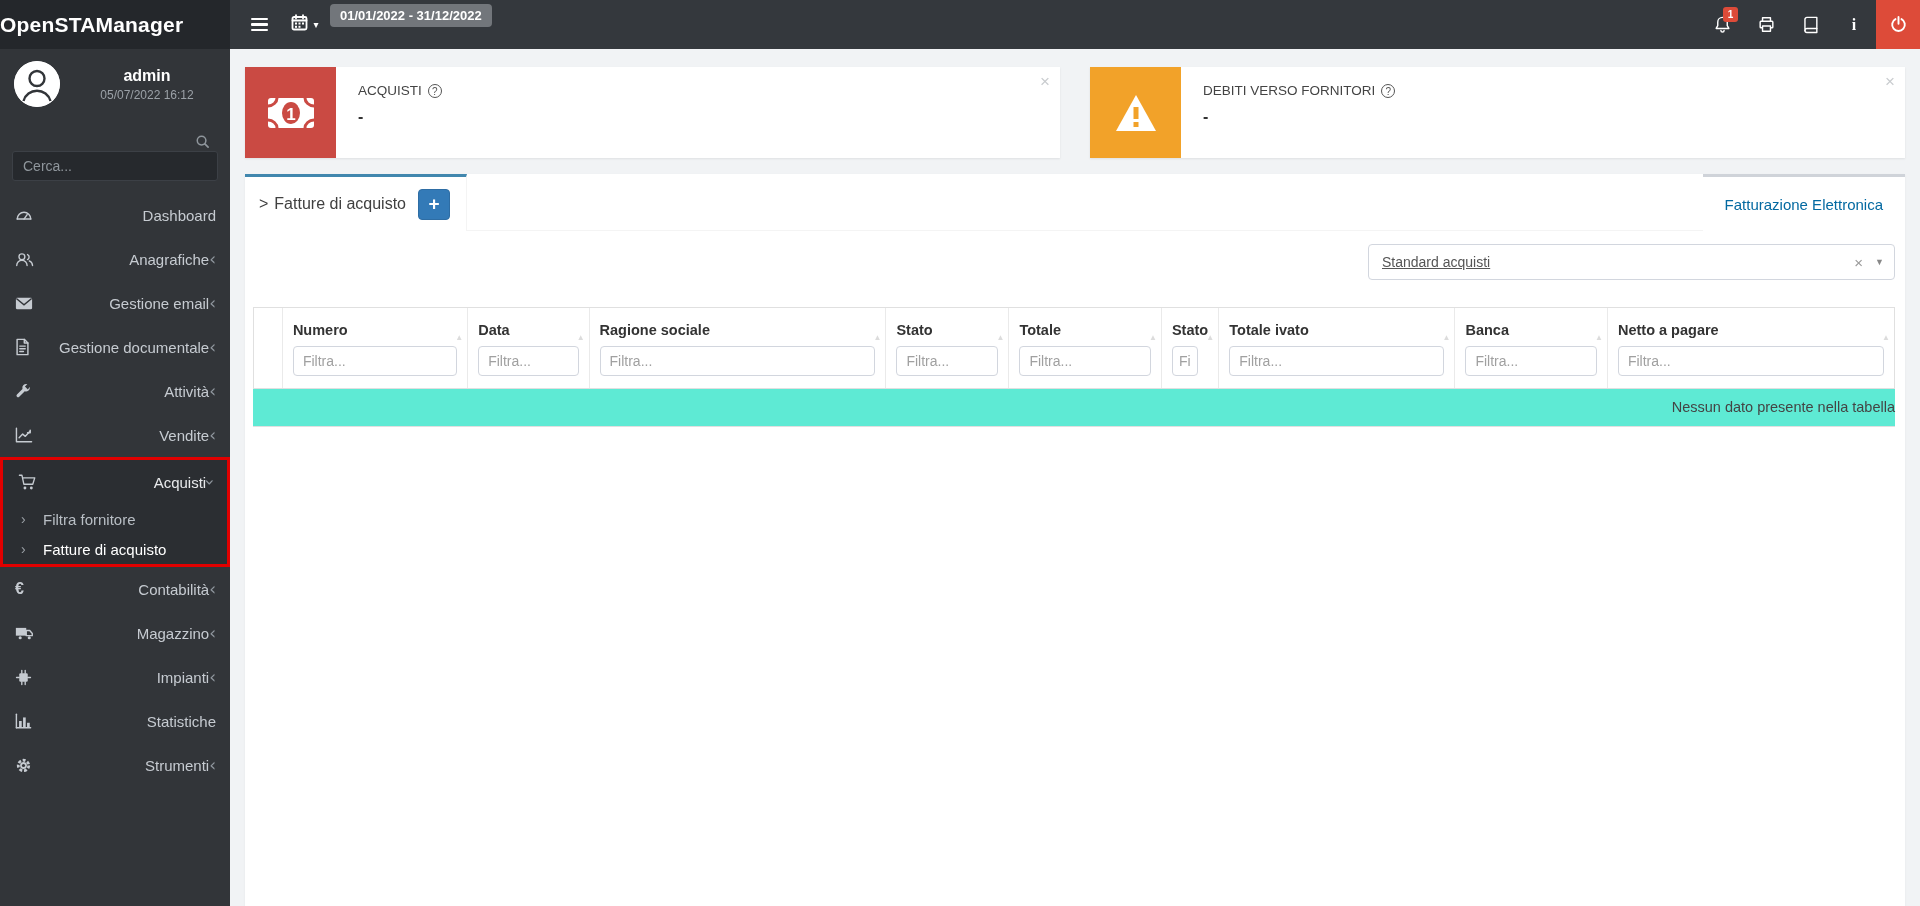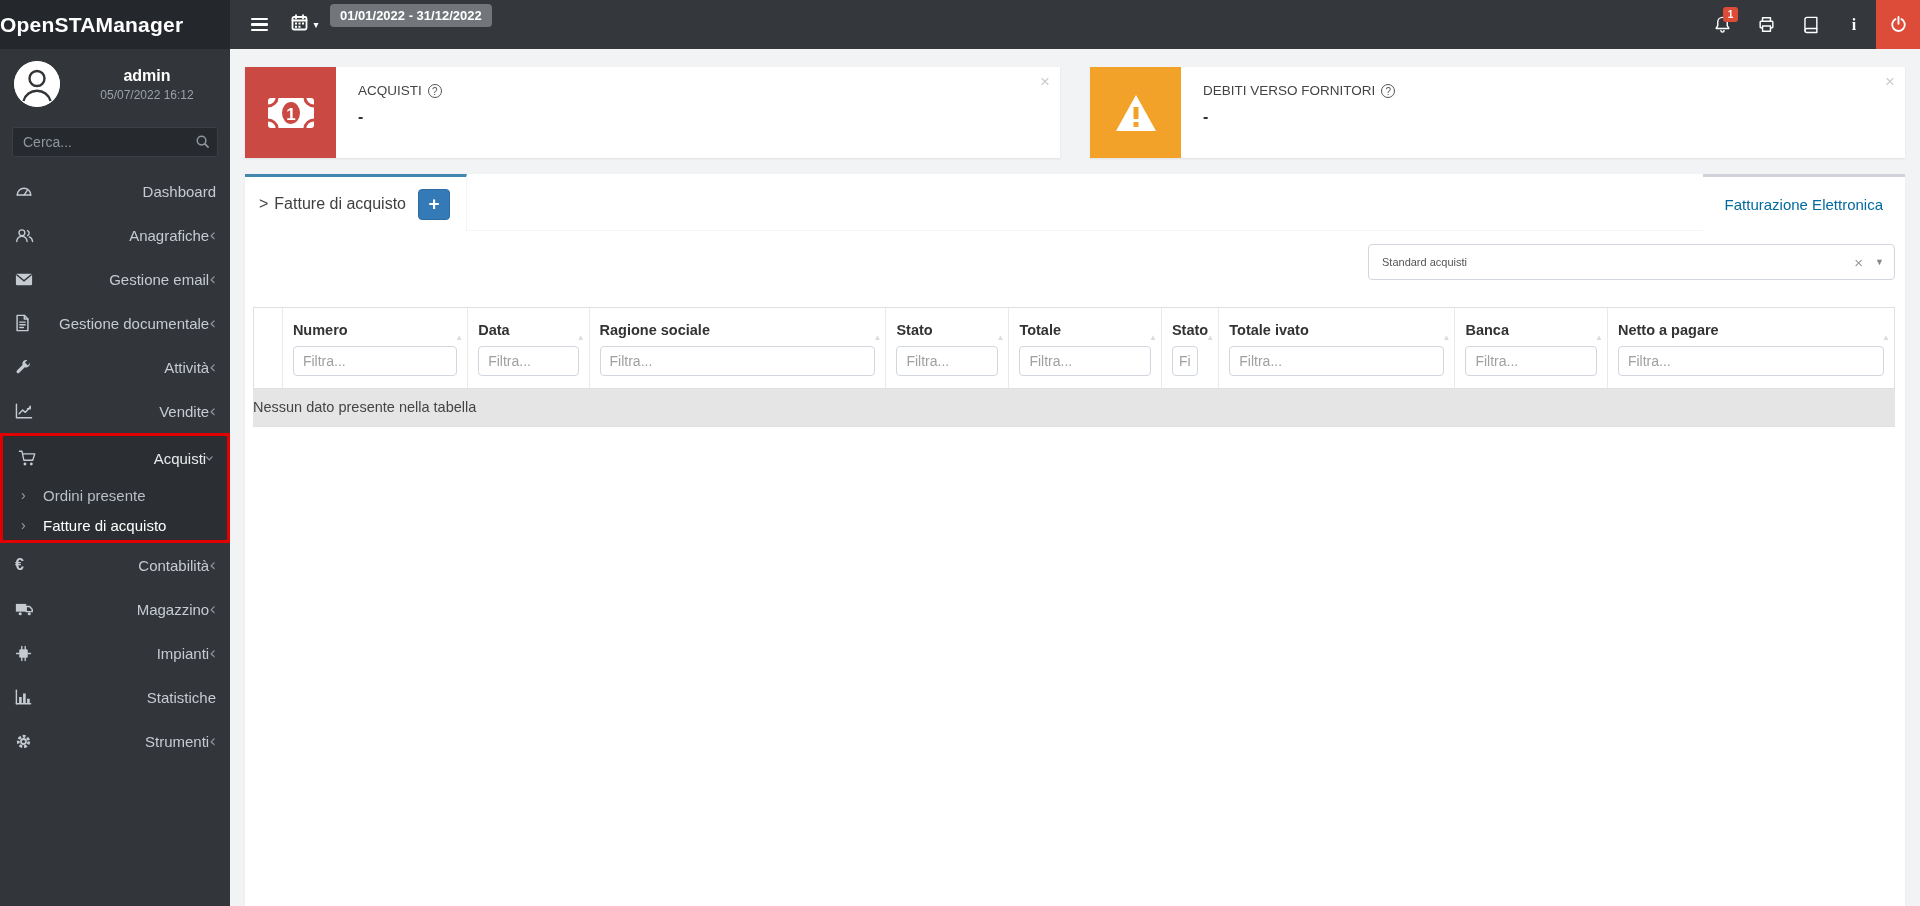--- a/index.html
+++ b/index.html
@@ -28,21 +28,21 @@
   
   .sidebar { position:absolute; left:0; top:49px; width:230px; height:857px; background:#323539; }
   .user-panel { display:flex; align-items:center; padding:12px 10px 10px 14px; gap:14px; }
   .avatar { width:46px; height:46px; border-radius:50%; background:#fff; flex:0 0 46px; position:relative; overflow:hidden; }
   .avatar svg { position:absolute; left:0; top:0; }
   .user-meta { flex:1; text-align:center; }
   .user-name { color:#fff; font-size:16px; font-weight:bold; }
   .user-date { color:#9ba1a7; font-size:12px; margin-top:3px; }
   .search-box { margin:10px 12px 0 12px; position:relative; }
   .search-box input { width:100%; height:30px; background:#26292d; border:1px solid #3c4046; border-radius:3px;
-                      color:#cfd4d9; font-size:14px; padding:0 28px 0 10px; outline:none; font-family:inherit; }
+                      color:#cfd4d9; font-size:14px; padding:0 28px 0 10px; outline:none; font-family:inherit;margin-top:24px; }
   .search-box input::placeholder { color:#8f969c; }
   .search-ico { position:absolute; right:8px; top:7px; }
   .menu { margin-top:12px; }
   .menu-item { height:44px; display:flex; align-items:center; padding:0 14px 0 15px; cursor:pointer; color:#c6cbd1; font-size:15px; }
   .menu-item .mi-icon { width:24px; flex:0 0 24px; display:flex; align-items:center; }
   .menu-item .mi-label { flex:1; padding-left:4px;text-align:right; }
   .chev { color:#8f969d; font-size:17px; line-height:1; font-family:"DejaVu Sans",sans-serif; }
   .chev.down { display:inline-block; transform:rotate(90deg); }
   .acquisti-group { border:3px solid #e10000; background:#2b2e32; }
   .acquisti-group .menu-item { color:#e8eaec; }
@@ -71,39 +71,39 @@
   .tab-title .gt { margin-right:6px; }
   .add-btn { width:32px; height:31px; background:#337ab7; border:1px solid #2e6da4; border-radius:4px; color:#fff;
              font-size:19px; font-weight:bold; line-height:28px; text-align:center; cursor:pointer; }
   .tab-right { position:absolute; right:0; top:0; height:57px; display:flex; align-items:center;
                padding:0 22px; border-top:3px solid #cfd3d9; background:#fff; cursor:pointer; }
   .tab-right a { color:#0369a1; font-size:15px; text-decoration:none; }
 
   .select-row { display:flex; justify-content:flex-end; padding:13px 10px 0 0; }
   .select2 { width:527px; height:36px; border:1px solid #d2d6de; border-radius:4px; background:#fff;
              display:flex; align-items:center; padding:0 10px 0 13px; cursor:pointer; position:relative; }
-  .select2 .sel-text { flex:1; font-size:11px; color:#555; }
+  .select2 .sel-text { flex:1; font-size:14px; color:#555;text-decoration:underline; }
   .sel-clear { color:#999; font-size:15px; padding:0 12px; }
   .sel-caret { color:#888; font-size:9px; }
 
   .table-wrap { margin:27px 10px 0 8px; }
   .thead { display:flex; border:1px solid #e0e0e0; border-bottom:none; }
   .th { position:relative; padding:13px 10px 12px 10px; }
   .th + .th { border-left:1px solid #eaeaea; }
   .th-label { font-size:14.5px; font-weight:bold; color:#333; line-height:1.25; }
   .sort-arrow { position:absolute; right:4px; bottom:46px; font-size:8px; color:#dcdcdc; }
   .th input { display:block; margin-top:7px; height:30px; width:100%; border:1px solid #d2d6de; border-radius:4px;
               padding:0 9px; font-size:14px; color:#555; outline:none; background:#fff; font-family:inherit; }
   .th input::placeholder { color:#a0a0a0; }
   .c0 { width:1.7%; } .c1 { width:11.3%; } .c2 { width:7.4%; } .c3 { width:18.1%; } .c4 { width:7.5%; }
   .c5 { width:9.3%; } .c6 { width:3.5%; } .c7 { width:14.4%; } .c8 { width:9.3%; } .c9 { width:17.5%; }
   .th.stato { word-break:break-all; }
   .th.stato input { width:26px; padding:0 6px; overflow:hidden; }
-  .empty-row { border:1px solid #e0e0e0; border-left:none; border-right:none; text-align:left;
-               font-size:14.5px; color:#444; padding:10px 0 11px 0; background:#e5e5e5; }
+  .empty-row { border:1px solid #e0e0e0; border-left:none; border-right:none; text-align:right;
+               font-size:14.5px; color:#444; padding:10px 0 11px 0; background:#5eead4; }
 
   .ico { stroke:#c6cbd1; fill:none; stroke-width:1.6; stroke-linecap:round; stroke-linejoin:round; }
   .ico-fill { fill:#c6cbd1; stroke:none; }
   .wico { stroke:#fff; fill:none; stroke-width:1.8; stroke-linecap:round; stroke-linejoin:round; }
   .wico-fill { fill:#fff; stroke:none; }
 </style>
 </head>
 <body>
 
 <div class="navbar">
@@ -282,21 +282,21 @@
               <path d="M1.5 1.5h3l2.2 10.5h10.5l2.3-7.5H5.3" class="ico"></path>
               <circle cx="8" cy="16.5" r="1.7" class="ico-fill"></circle>
               <circle cx="15.5" cy="16.5" r="1.7" class="ico-fill"></circle>
             </svg>
         </span>
         <span class="mi-label">Acquisti</span>
         <span class="chev down">›</span>
       </div>
       <div class="submenu-item">
         <span class="sub-chev">›</span>
-        <span>Ordini presente</span>
+        <span>Filtra fornitore</span>
       </div>
       <div class="submenu-item active">
         <span class="sub-chev">›</span>
         <span>Fatture di acquisto</span>
       </div>
     </div>
 
     <div class="menu-item">
       <span class="mi-icon euro-glyph">€</span>
       <span class="mi-label">Contabilità</span>

